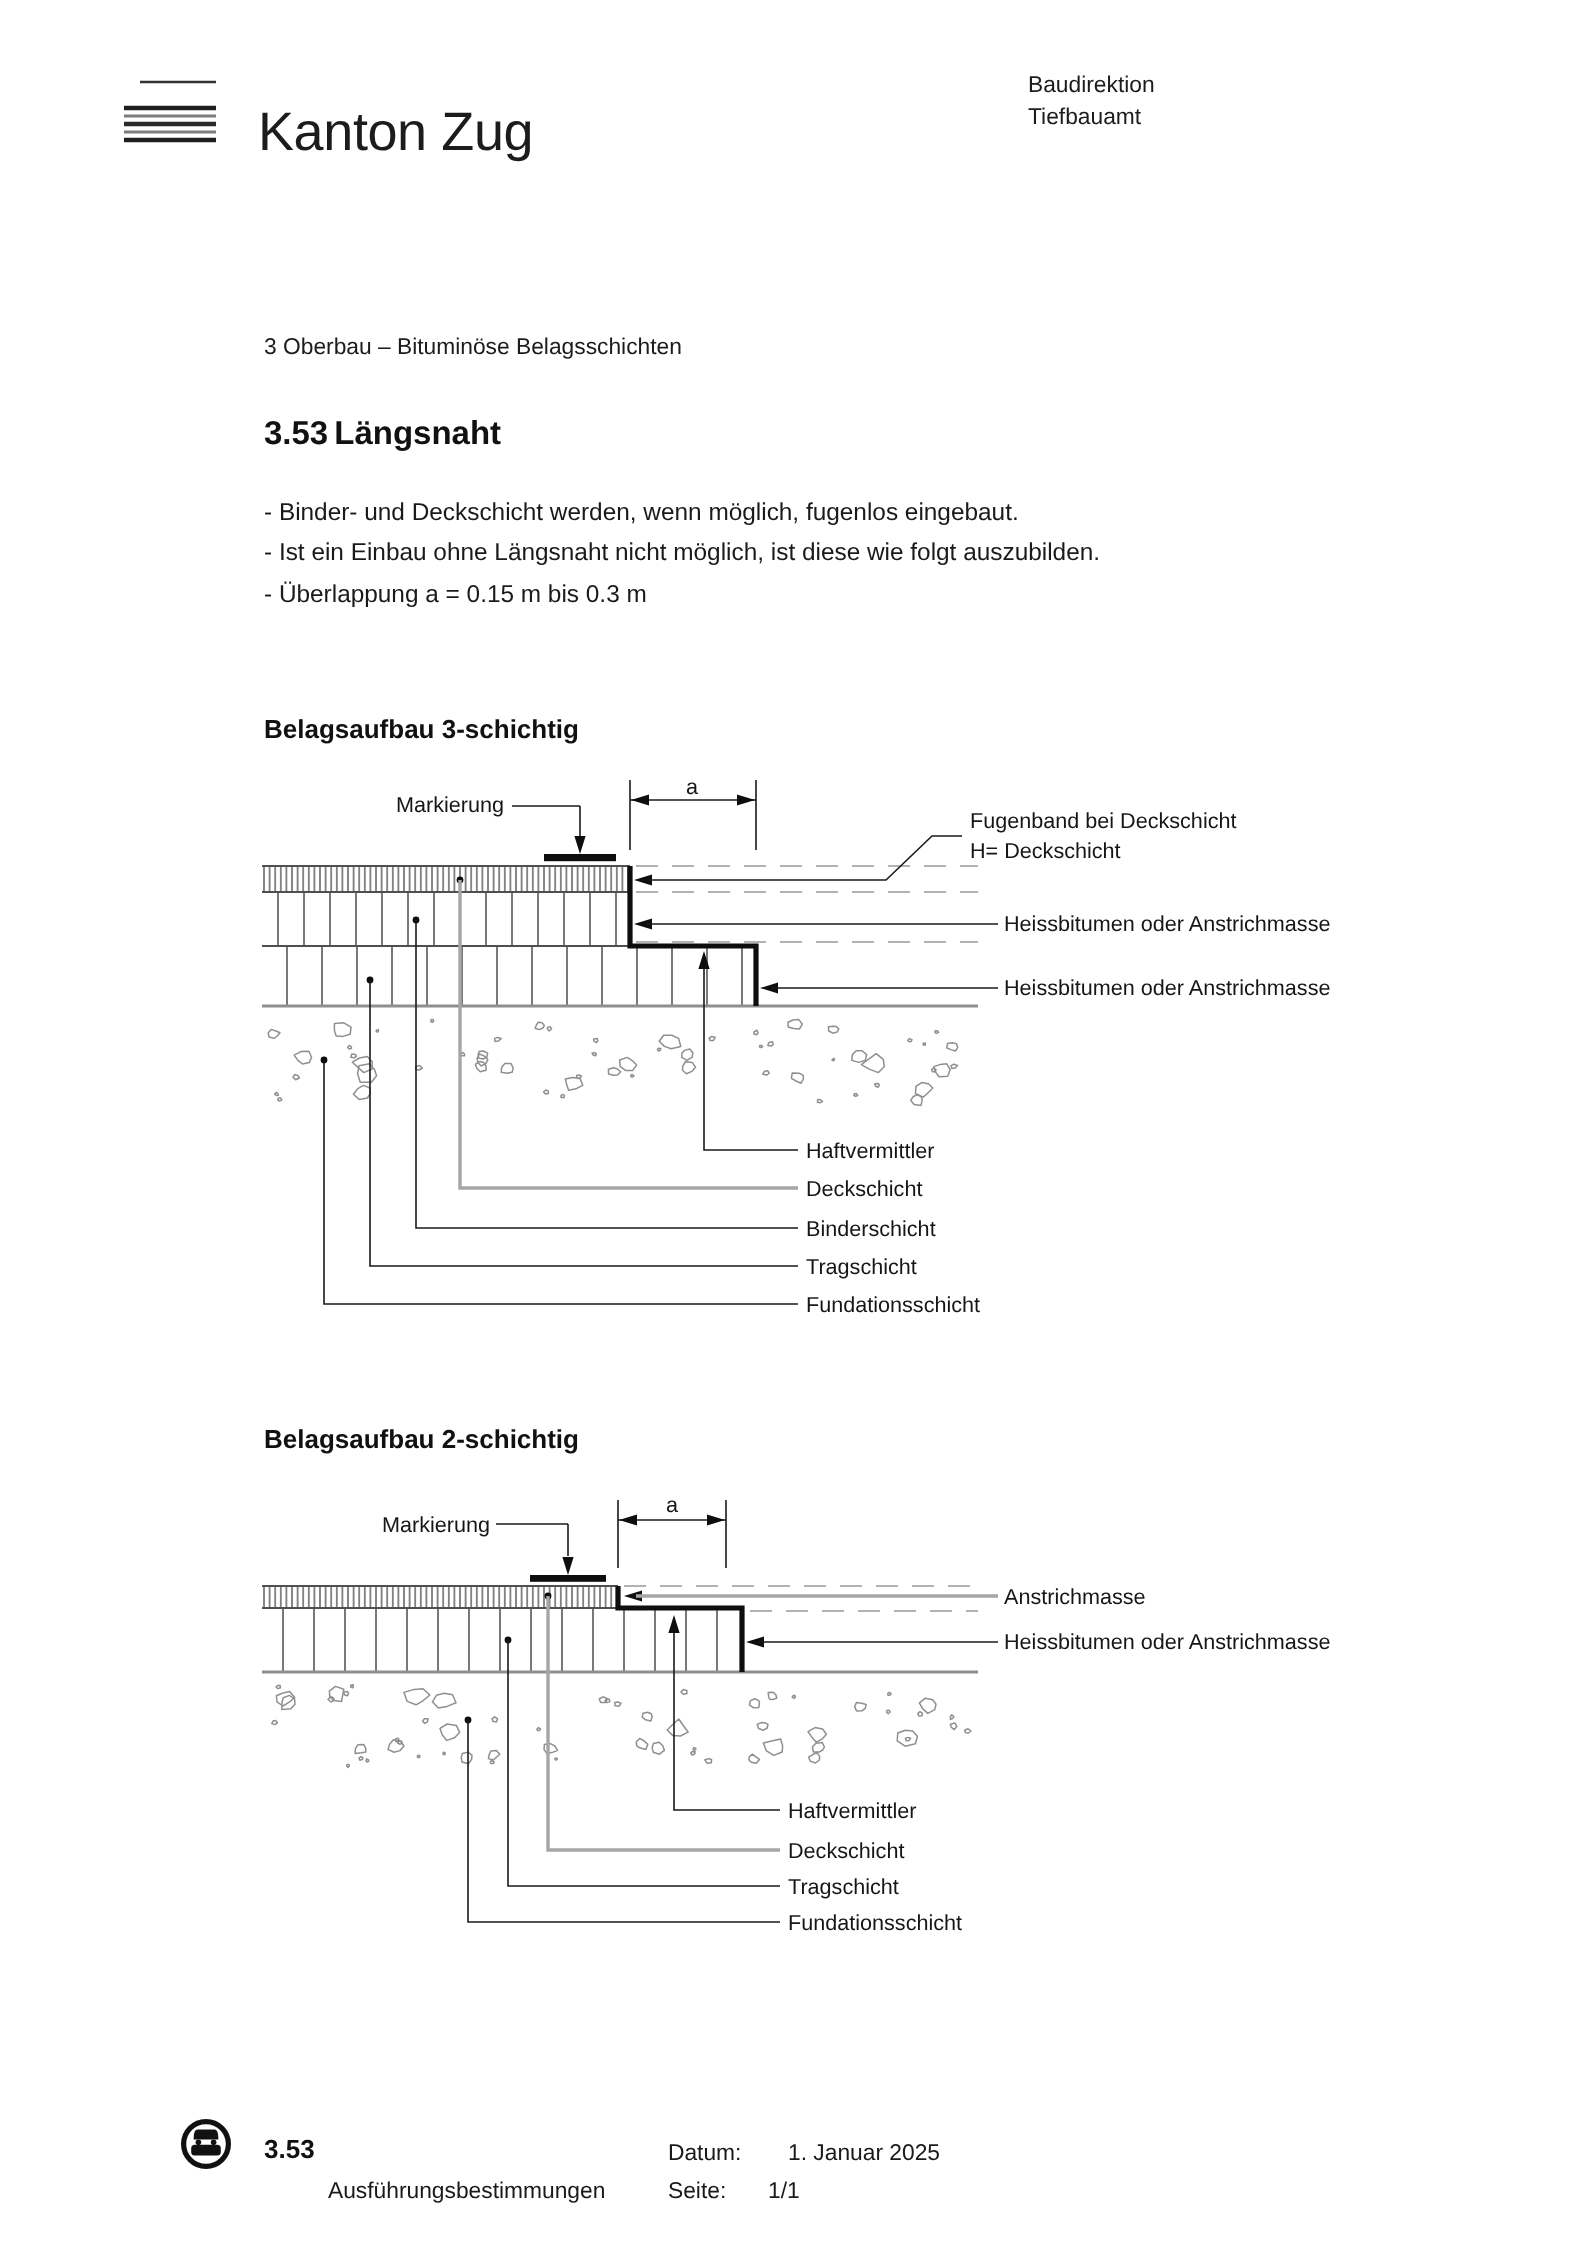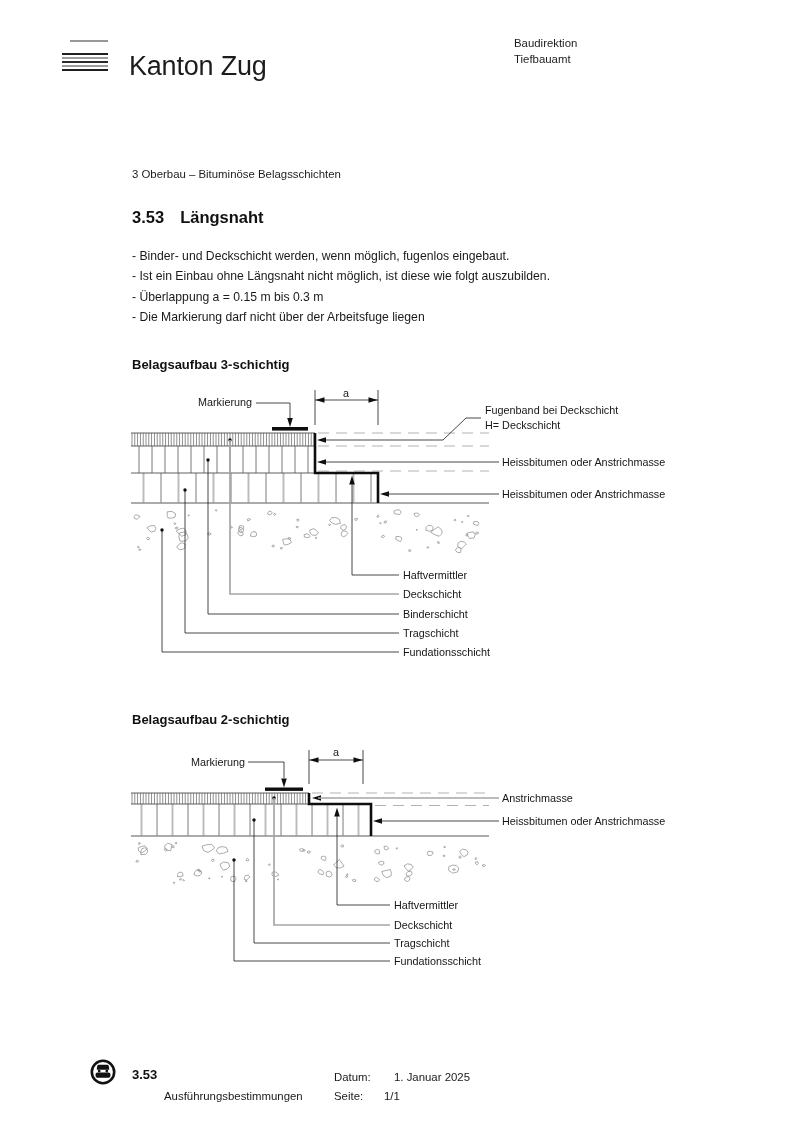--- a/index.html
+++ b/index.html
@@ -3,21 +3,21 @@
 <meta charset="utf-8">
 <style>
   html,body{margin:0;padding:0;background:#ffffff;}
   .page{position:relative;width:794px;height:1123px;background:#fff;overflow:hidden;
         font-family:"Liberation Sans",sans-serif;color:#1a1a1a;}
   .abs{position:absolute;}
   .wordmark{font-size:27px;letter-spacing:-0.2px;color:#1c1c1c;}
   .org{font-size:11.4px;line-height:15.5px;color:#1c1c1c;}
   .crumb{font-size:11.4px;color:#1c1c1c;}
   .sec-title{font-size:16.5px;font-weight:bold;color:#111;}
-  .sec-title .gap{margin-left:16px;}
+  .sec-title .gap{margin-left:3px;}
   .bullet{font-size:12.2px;color:#1a1a1a;white-space:nowrap;}
   .dia-title{font-size:13px;font-weight:bold;color:#111;}
   .small{font-size:11.4px;color:#1a1a1a;}
   .bold13{font-size:13px;font-weight:bold;color:#111;}
   svg text{font-family:"Liberation Sans",sans-serif;font-size:10.8px;fill:#161616;}
   svg .thin{stroke:#4f4f4f;stroke-width:0.9;}
   svg .grayline{stroke:#8f8f8f;stroke-width:1.4;}
   svg .bold{stroke:#0e0e0e;stroke-width:2.6;fill:none;}
   svg .dash{stroke:#b2b2b2;stroke-width:1;stroke-dasharray:11 7;fill:none;}
   svg .lead{stroke:#1a1a1a;stroke-width:0.8;fill:none;}
@@ -45,21 +45,20 @@
     <div>Tiefbauamt</div>
   </div>
 
   <div class="abs crumb" style="left:132px;top:168px;">3 Oberbau – Bituminöse Belagsschichten</div>
   <div class="abs sec-title" style="left:132px;top:208px;">
     <span>3.53</span><span class="gap">Längsnaht</span>
   </div>
   <div class="abs bullet" style="left:132px;top:249px;">- Binder- und Deckschicht werden, wenn möglich, fugenlos eingebaut.</div>
   <div class="abs bullet" style="left:132px;top:269px;">- Ist ein Einbau ohne Längsnaht nicht möglich, ist diese wie folgt auszubilden.</div>
   <div class="abs bullet" style="left:132px;top:290px;">- Überlappung a = 0.15 m bis 0.3 m</div>
-  <div class="abs bullet" style="left:132px;top:310px;">- Die Markierung darf nicht über der Arbeitsfuge liegen</div>
 
   <div class="abs dia-title" style="left:132px;top:357px;">Belagsaufbau 3-schichtig</div>
 
   <svg class="abs" style="left:125px;top:383px;" width="560" height="285" viewBox="0 0 560 285">
     <defs>
       <pattern id="h1a" width="2.8" height="8" patternUnits="userSpaceOnUse">
         <line x1="1.4" y1="0" x2="1.4" y2="8" stroke="#4a4a4a" stroke-width="0.65"></line>
       </pattern>
       <pattern id="h1b" width="13" height="8" patternUnits="userSpaceOnUse">
         <line x1="1" y1="0" x2="1" y2="8" stroke="#575757" stroke-width="0.8"></line>

